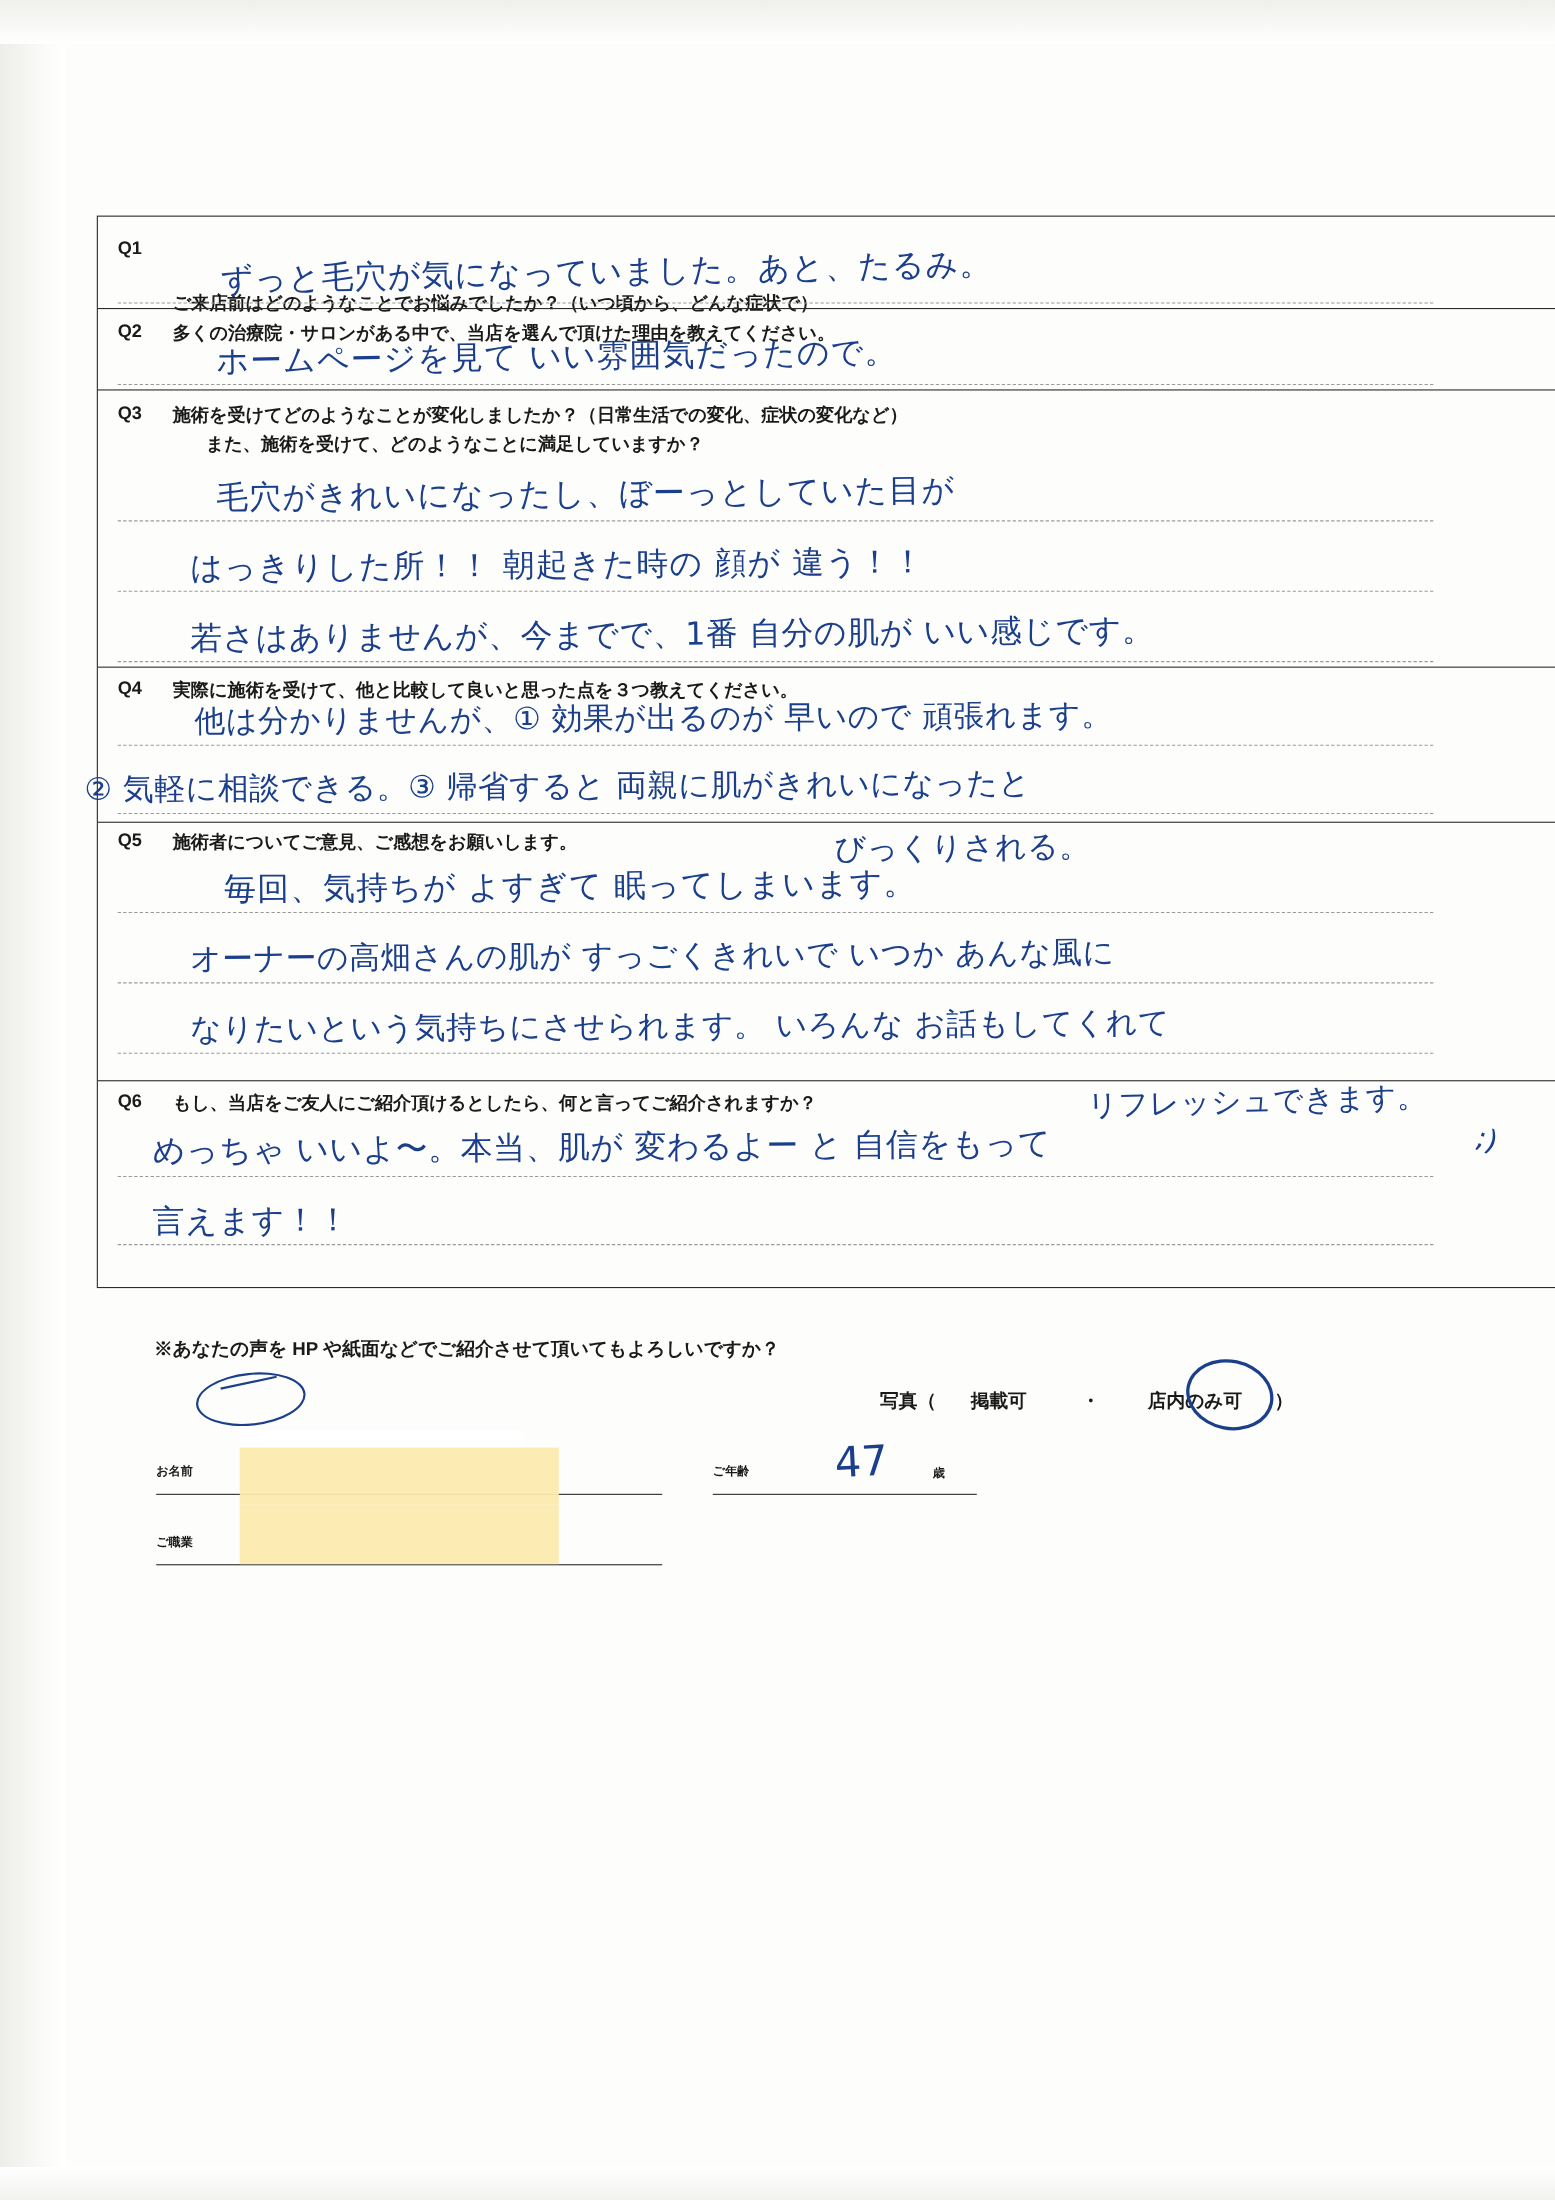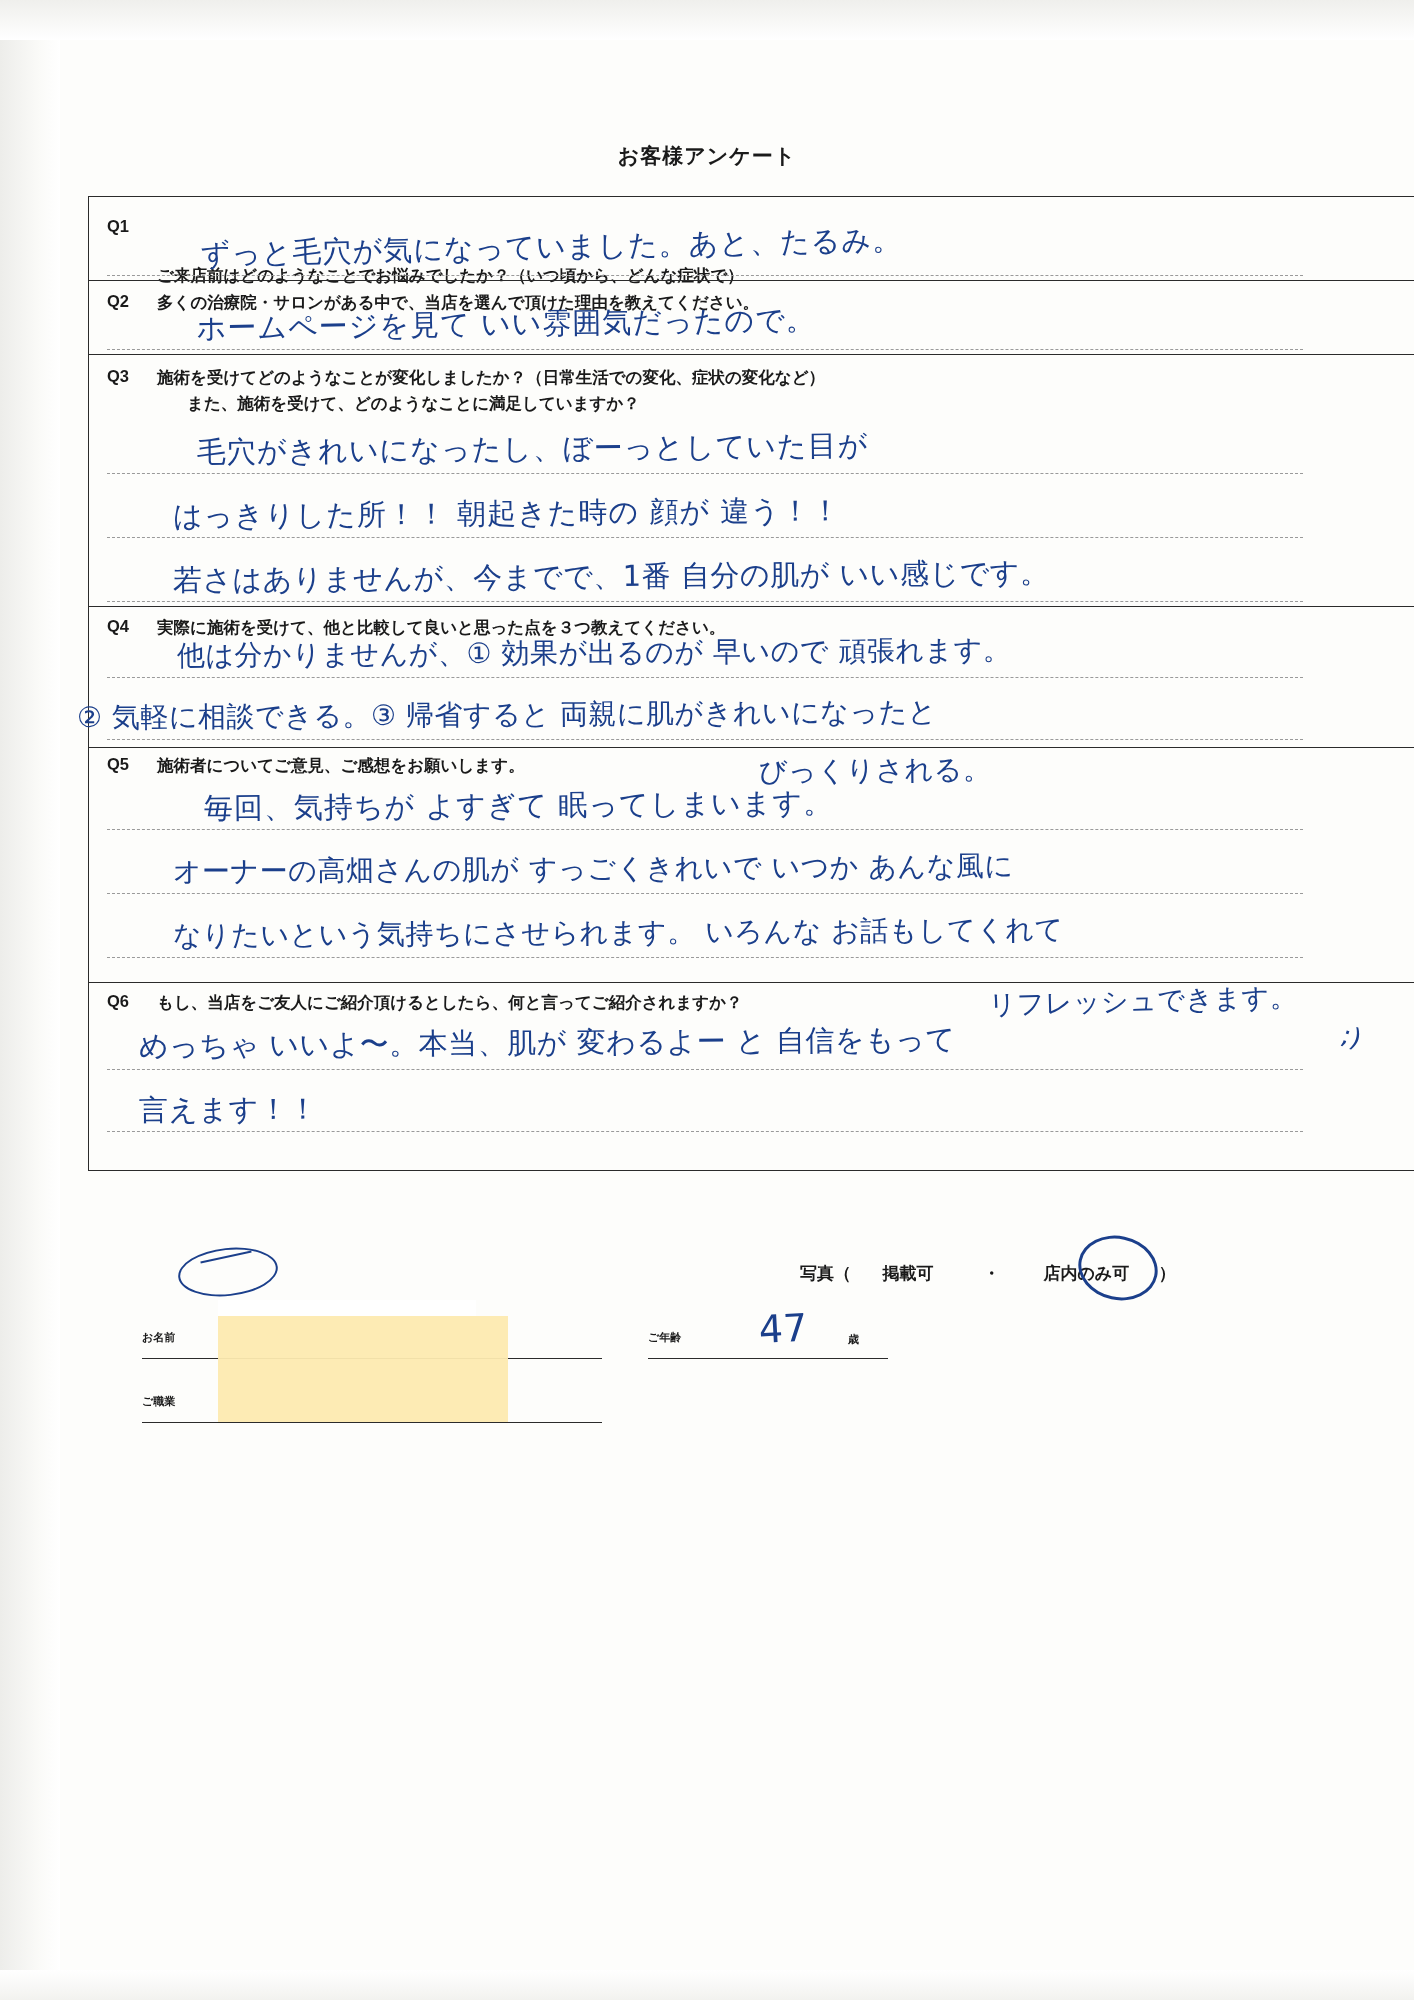--- a/index.html
+++ b/index.html
@@ -177,21 +177,20 @@
   }
 </style>
 </head>
 <body>
 
 <div class="page">
   <div class="scan-edge-left"></div>
   <div class="scan-edge-top"></div>
   <div class="scan-edge-bottom"></div>
 
-  <div class="doc-title">お客様アンケート</div>
 
   <div class="form-box">
 
     <div>
       <div class="q-num" style="top:20px;">Q1</div>
       <div class="q-text" style="top:20px;margin-top:48px;">ご来店前はどのようなことでお悩みでしたか？（いつ頃から、どんな症状で）</div>
       <div class="hw" style="left:112px; top:38px; font-size:29px; letter-spacing:1px; transform:rotate(-1.2deg);">ずっと毛穴が気になっていました。あと、たるみ。</div>
       <div class="dashrule" style="top:78px;"></div>
       <div class="solidrule" style="top:83px;"></div>
     </div>
@@ -246,20 +245,21 @@
       <div class="q-text" style="top:795px;">もし、当店をご友人にご紹介頂けるとしたら、何と言ってご紹介されますか？</div>
       <div class="hw" style="left:50px; top:830px; font-size:29px; letter-spacing:0.5px; transform:rotate(-0.5deg);">めっちゃ いいよ〜。本当、肌が 変わるよー と 自信をもって</div>
       <div class="dashrule" style="top:872px;"></div>
       <div class="hw" style="left:50px; top:894px; font-size:29px; letter-spacing:0.5px; transform:rotate(-0.5deg);">言えます！！</div>
       <div class="dashrule" style="top:934px;"></div>
     </div>
   </div>
 
   <div class="hw" style="left:1338px; top:1018px; font-size:26px; transform:rotate(18deg);">;)</div>
 
+  <div class="consent-line">※あなたの声を HP や紙面などでご紹介させて頂いてもよろしいですか？</div>
 
 
   <div class="photo-line">
     <span>写真（</span>
     <span style="display:inline-block; width:22px;"></span>
     <span>掲載可</span>
     <span style="display:inline-block; width:40px;"></span>
     <span>・</span>
     <span style="display:inline-block; width:34px;"></span>
     <span>店内のみ可</span>

